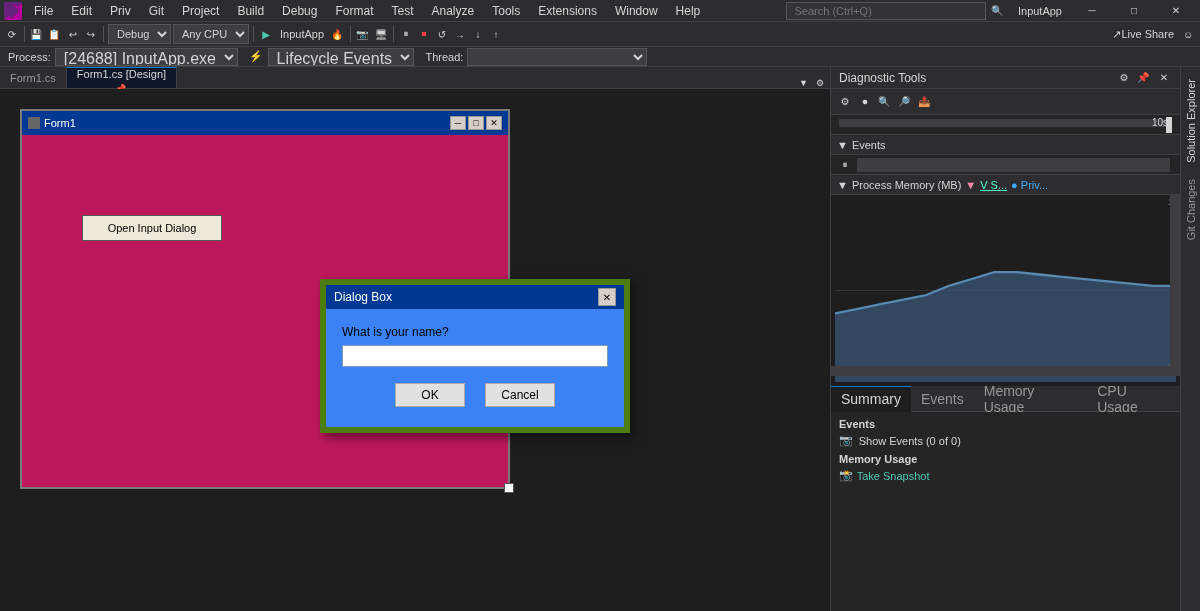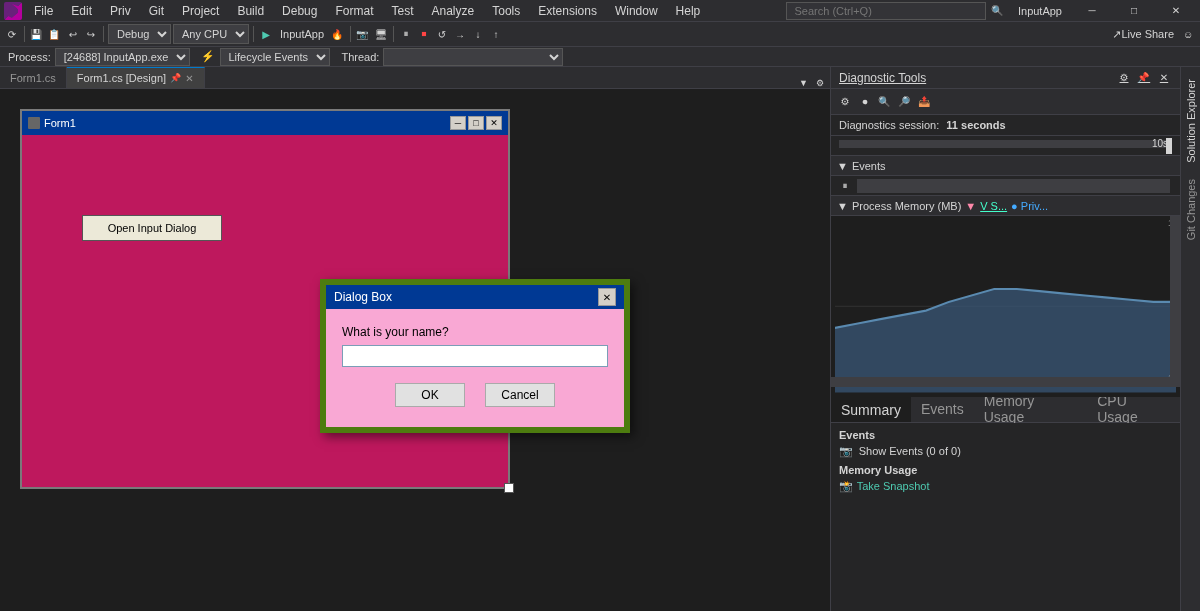--- a/index.html
+++ b/index.html
@@ -115,21 +115,21 @@
       padding: 0 8px;
       gap: 4px;
       border-bottom: 1px solid #3f3f46;
       font-size: 11px;
       color: #d4d4d4;
     }
     .process-dropdown {
       background: #3e3e42;
       border: 1px solid #555;
       color: #d4d4d4;
-      font-size: 11px;
+      font-size: 16px;
       height: 18px;
       padding: 0 4px;
     }
 
     
     .main-area {
       display: flex;
       height: calc(611px - 22px - 25px - 20px);
     }
 
@@ -155,23 +155,24 @@
       display: flex;
       align-items: center;
       gap: 4px;
       font-size: 11px;
       cursor: pointer;
       color: #969696;
       background: #2d2d30;
       border-right: 1px solid #3f3f46;
     }
     .tab.active {
-      background: #404040;
+      background: #0f172a;
       color: #d4d4d4;
       border-top: 1px solid #007acc;
+      flex-direction: column;
     }
     .tab-close {
       font-size: 10px;
       color: #969696;
       cursor: pointer;
     }
     .tab-bar-right {
       margin-left: auto;
       display: flex;
       align-items: center;
@@ -274,21 +275,21 @@
     .dialog-close-btn {
       margin-left: auto;
       width: 18px; height: 18px;
       background: #d4d0c8;
       border: 1px solid #999;
       display: flex; align-items: center; justify-content: center;
       font-size: 10px; color: #000; cursor: pointer;
     }
     .dialog-body {
       padding: 16px;
-      background: #f9a8d4;
+      background: #3b82f6;
     }
     .dialog-label {
       font-size: 12px;
       color: #000;
       margin-bottom: 6px;
     }
     .dialog-input {
       width: 100%;
       height: 22px;
       border: 1px solid #7a9eb7;
@@ -325,21 +326,20 @@
     }
     .panel-title-bar {
       height: 22px;
       background: #2d2d30;
       display: flex;
       align-items: center;
       padding: 0 8px;
       font-size: 12px;
       color: #d4d4d4;
       border-bottom: 1px solid #3f3f46;
-      text-decoration: underline;
     }
     .panel-title-right {
       margin-left: auto;
       display: flex;
       gap: 4px;
     }
     .panel-icon-btn {
       width: 16px; height: 16px;
       display: flex; align-items: center; justify-content: center;
       cursor: pointer; font-size: 10px; color: #d4d4d4;
@@ -678,24 +678,20 @@
         <span class="panel-icon-btn">✕</span>
       </div>
     </div>
     <div class="diag-toolbar">
       <span class="panel-icon-btn">⚙</span>
       <span class="panel-icon-btn">⏺</span>
       <span class="panel-icon-btn">🔍</span>
       <span class="panel-icon-btn">🔎</span>
       <span class="panel-icon-btn">📤</span>
     </div>
-    <div class="diag-session">
-      <span>Diagnostics session:</span>
-      <span style="font-weight:bold; margin-left:4px;">11 seconds</span>
-    </div>
     <div class="diag-timeline">
       <div class="timeline-track"></div>
       <span class="timeline-label">10s</span>
       <div class="timeline-handle"></div>
     </div>
 
     <div class="section-header">
       <span>▼</span>
       <span>Events</span>
     </div>

